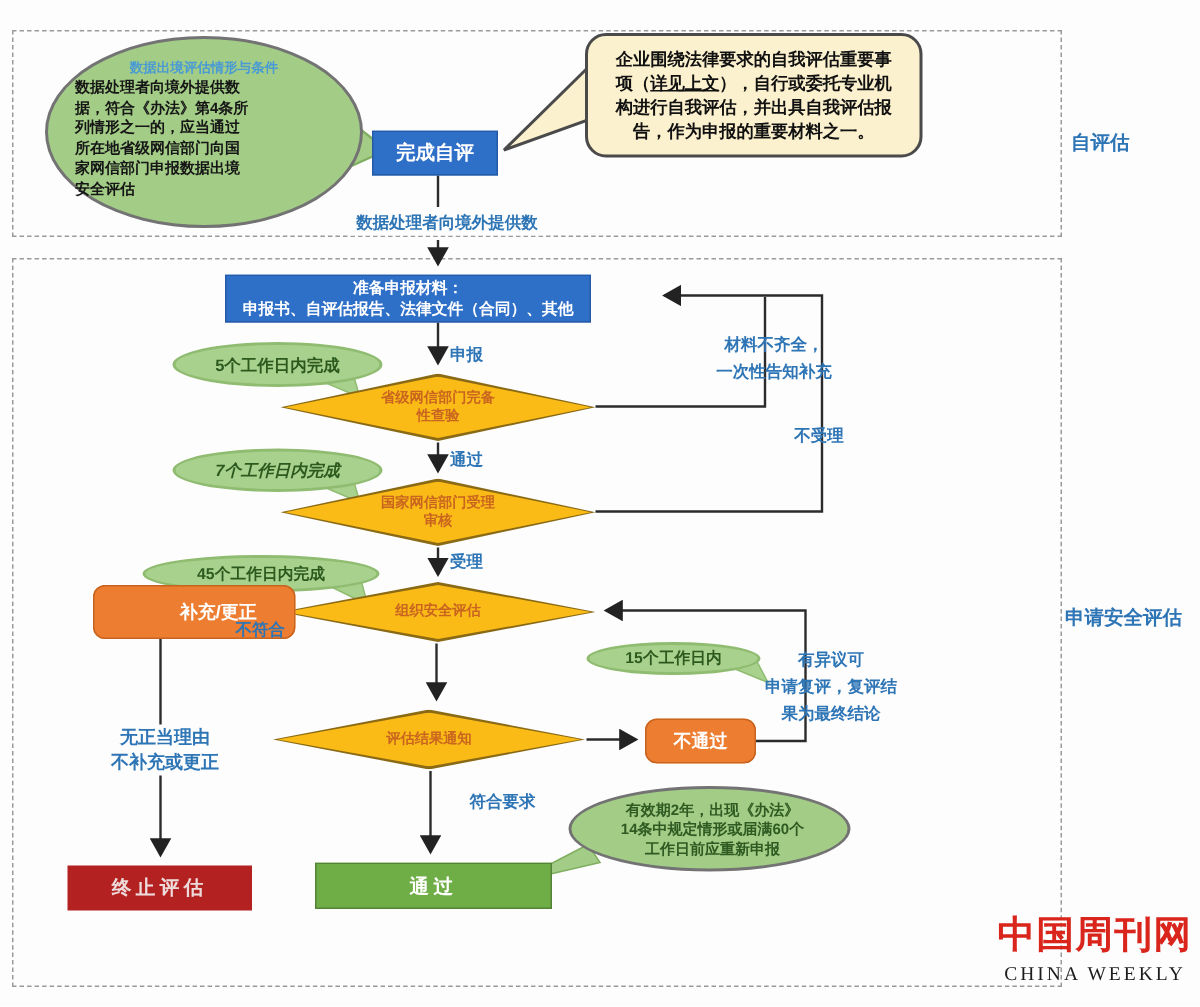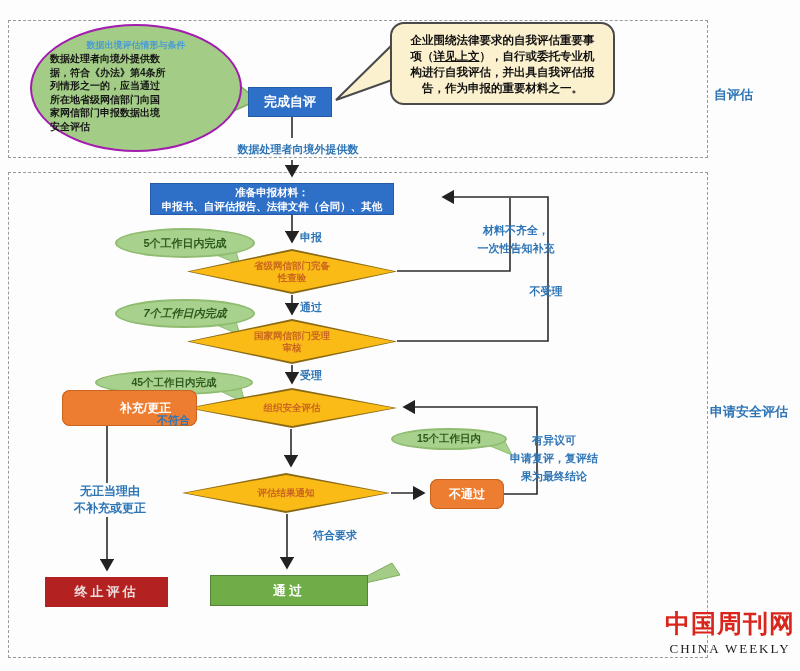--- a/index.html
+++ b/index.html
@@ -24,21 +24,21 @@
   .pill{position:absolute;background:#A9D18E;border:2px solid #8FBC70;border-radius:50%;
         color:#2c5a1e;font-weight:bold;display:flex;align-items:center;justify-content:center;
         text-align:center;box-sizing:border-box;}
   .diamond{position:absolute;}
   .diamond .edge{position:absolute;inset:0;background:#8a6a14;
         clip-path:polygon(50% 0,100% 50%,50% 100%,0 50%);}
   .diamond .fill{position:absolute;inset:2px 3px;background:#FBBB17;
         clip-path:polygon(50% 0,100% 50%,50% 100%,0 50%);}
   .diamond .txt{position:absolute;inset:0;display:flex;align-items:center;justify-content:center;
         text-align:center;color:#C9651F;font-weight:bold;font-size:9.5px;line-height:12px;}
-  .cloud{position:absolute;background:#A3CD86;border:2px solid #a21caf;border-radius:50%;
+  .cloud{position:absolute;background:#A3CD86;border:2px solid #737373;border-radius:50%;
         box-sizing:border-box;text-align:center;}
   .bubble{position:absolute;background:#FCF1CE;border:2px solid #4a4a4a;border-radius:14px;
         box-sizing:border-box;color:#111;font-weight:bold;font-size:11.5px;line-height:16px;
         text-align:center;padding:8px 6px;}
   .underl{text-decoration:underline;}
   .sectionlabel{position:absolute;color:#2E75B6;font-weight:bold;font-size:13px;text-align:center;}
   .whitebg{background:#fdfdfd;padding:0 2px;}
   #logo-cn{position:absolute;left:660px;top:608px;width:140px;color:#D9251C;font-weight:bold;
         font-size:25px;letter-spacing:1px;text-align:center;line-height:30px;}
   #logo-en{position:absolute;left:660px;top:641px;width:140px;color:#1c1c1c;
@@ -164,20 +164,25 @@
   <div class="greenbox" style="left:210px;top:575px;width:158px;height:31px;">通过</div>
 
   <div class="orangebox" style="left:430px;top:479px;width:74px;height:30px;">不通过</div>
 
   <div class="pill" style="left:391px;top:428px;width:116px;height:22px;font-size:10.5px;">15个工作日内</div>
 
   <div class="bluelabel preline" style="left:503px;top:431px;width:102px;text-align:center;line-height:18px;">有异议可
 申请复评，复评结
 果为最终结论</div>
 
+  <div class="cloud" style="left:379px;top:524px;width:188px;height:57px;">
+    <div class="abs preline" style="left:4px;top:8px;width:180px;font-size:10px;font-weight:bold;color:#2f5a22;line-height:13px;">有效期2年，出现《办法》
+14条中规定情形或届满60个
+工作日前应重新申报</div>
+  </div>
 
   <div class="bluelabel preline" style="left:455px;top:221px;width:122px;text-align:center;line-height:18px;">材料不齐全，
 一次性告知补充</div>
 
   <div class="bluelabel" style="left:516px;top:283px;width:60px;text-align:center;">不受理</div>
 
   <div class="sectionlabel" style="left:710px;top:403px;">申请安全评估</div>
 
   <div id="logo-en">CHINA WEEKLY</div>
   <div id="logo-cn">中国周刊网</div>

